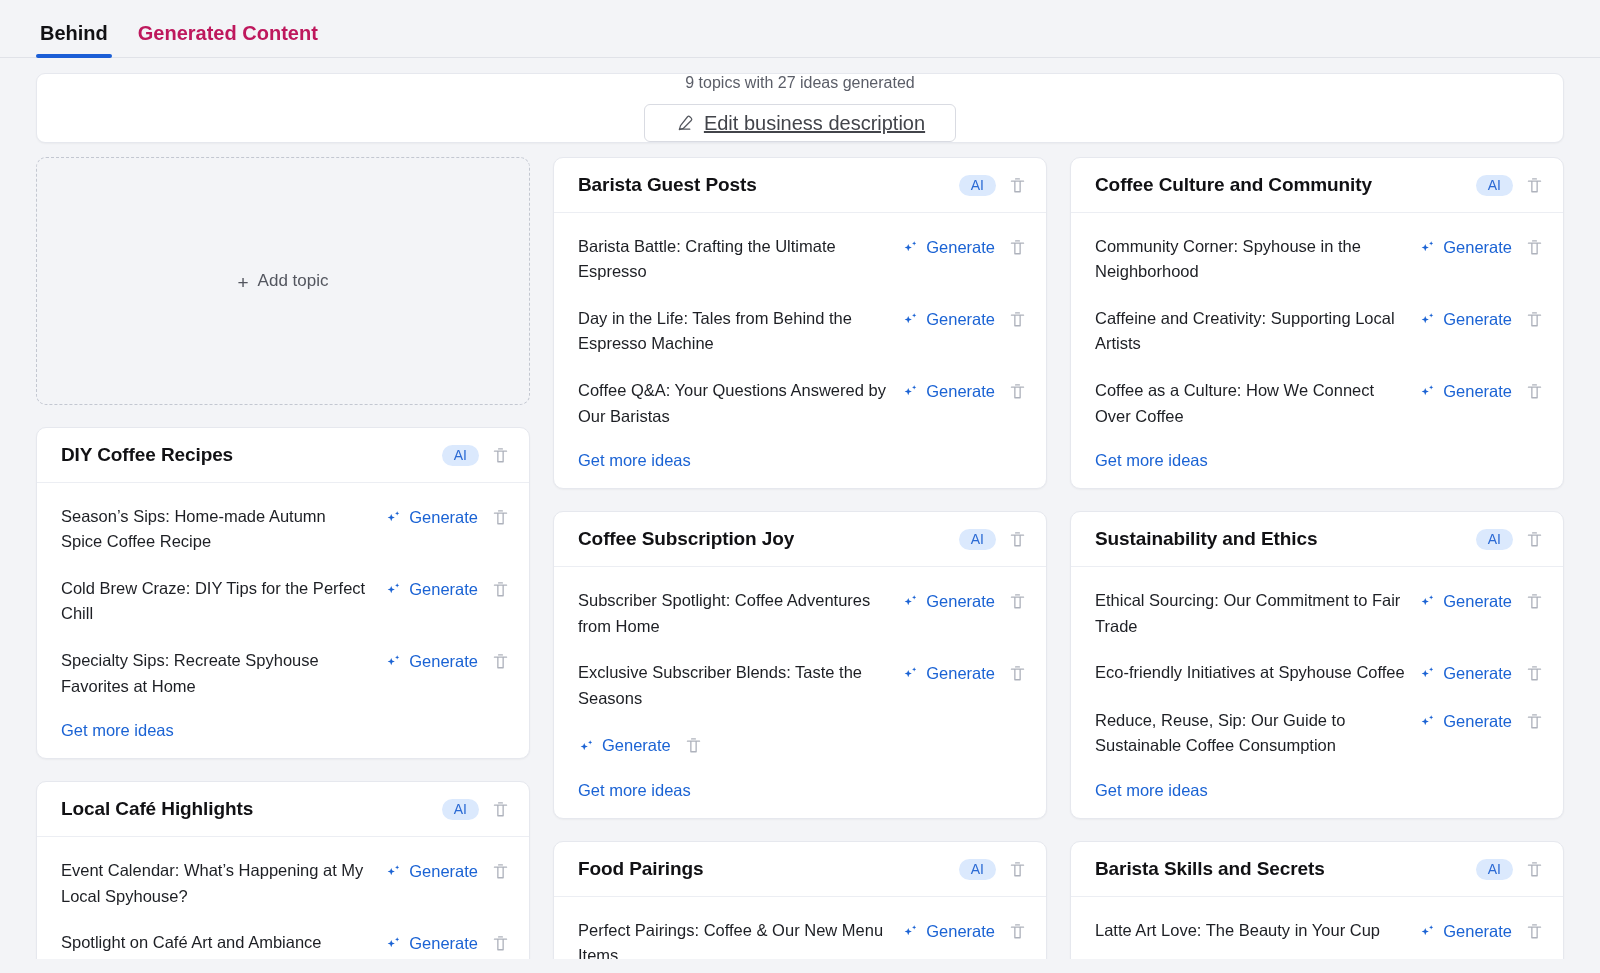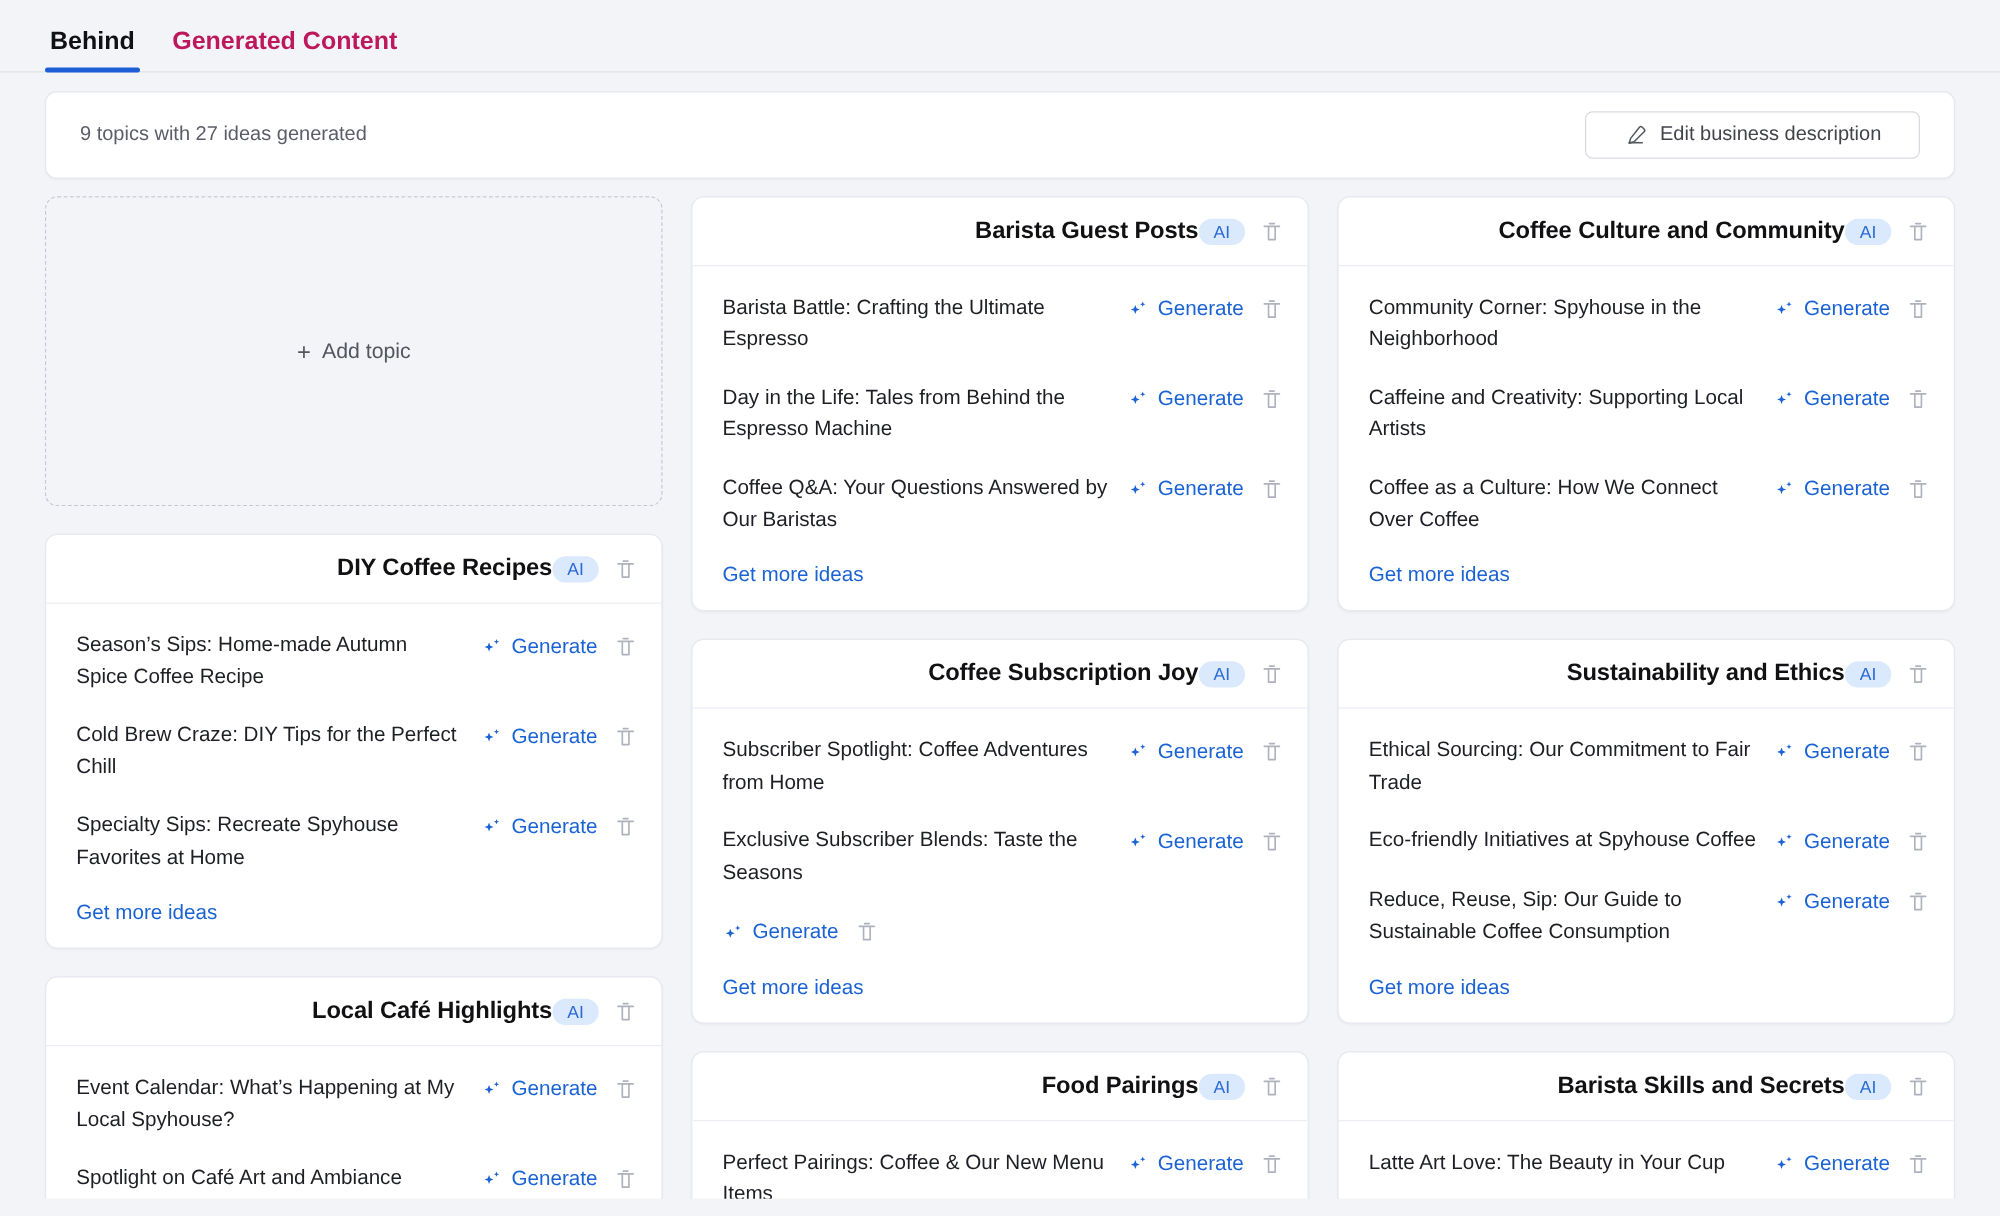--- a/index.html
+++ b/index.html
@@ -55,38 +55,40 @@
   .summary-card {
     background: #ffffff;
     border: 1px solid #e6e8ee;
     border-radius: 9px;
     height: 70px;
     display: flex;
     align-items: center;
     justify-content: space-between;
     padding: 0 27px;
     box-shadow: 0 1px 2px rgba(20,22,30,.04);
+    flex-direction: column;
   }
   .summary-text {
     font-size: 16px;
     color: #5b5e68;
   }
   .edit-btn {
     display: inline-flex;
     align-items: center;
     gap: 10px;
     height: 38px;
     padding: 0 30px;
     border: 1px solid #d9dbe2;
     border-radius: 6px;
     background: #ffffff;
-    font-size: 16px;
+    font-size: 20px;
     color: #42444a;
     cursor: pointer;
     white-space: nowrap;
+    text-decoration: underline;
   }
   .pencil-icon { width: 19px; height: 19px; display: block; flex: none; }
 
   
   .board {
     padding: 14px 36px 0 36px;
     display: flex;
     gap: 23px;
     align-items: flex-start;
     height: calc(973px - 58px - 85px - 14px);
@@ -126,21 +128,21 @@
   .card {
     background: #ffffff;
     border: 1px solid #e6e8ee;
     border-radius: 10px;
     box-shadow: 0 1px 2px rgba(20,22,30,.04);
     overflow: hidden;
   }
   .card-head {
     display: flex;
     align-items: center;
-    justify-content: flex-end;
+    justify-content: space-between;
     padding: 16px 20px 15px 24px;
     border-bottom: 1px solid #eceef3;
     gap: 0;
   }
   .card-title {
     font-size: 19px;
     font-weight: bold;
     color: #111114;
     letter-spacing: -0.1px;
     line-height: 1.2;

